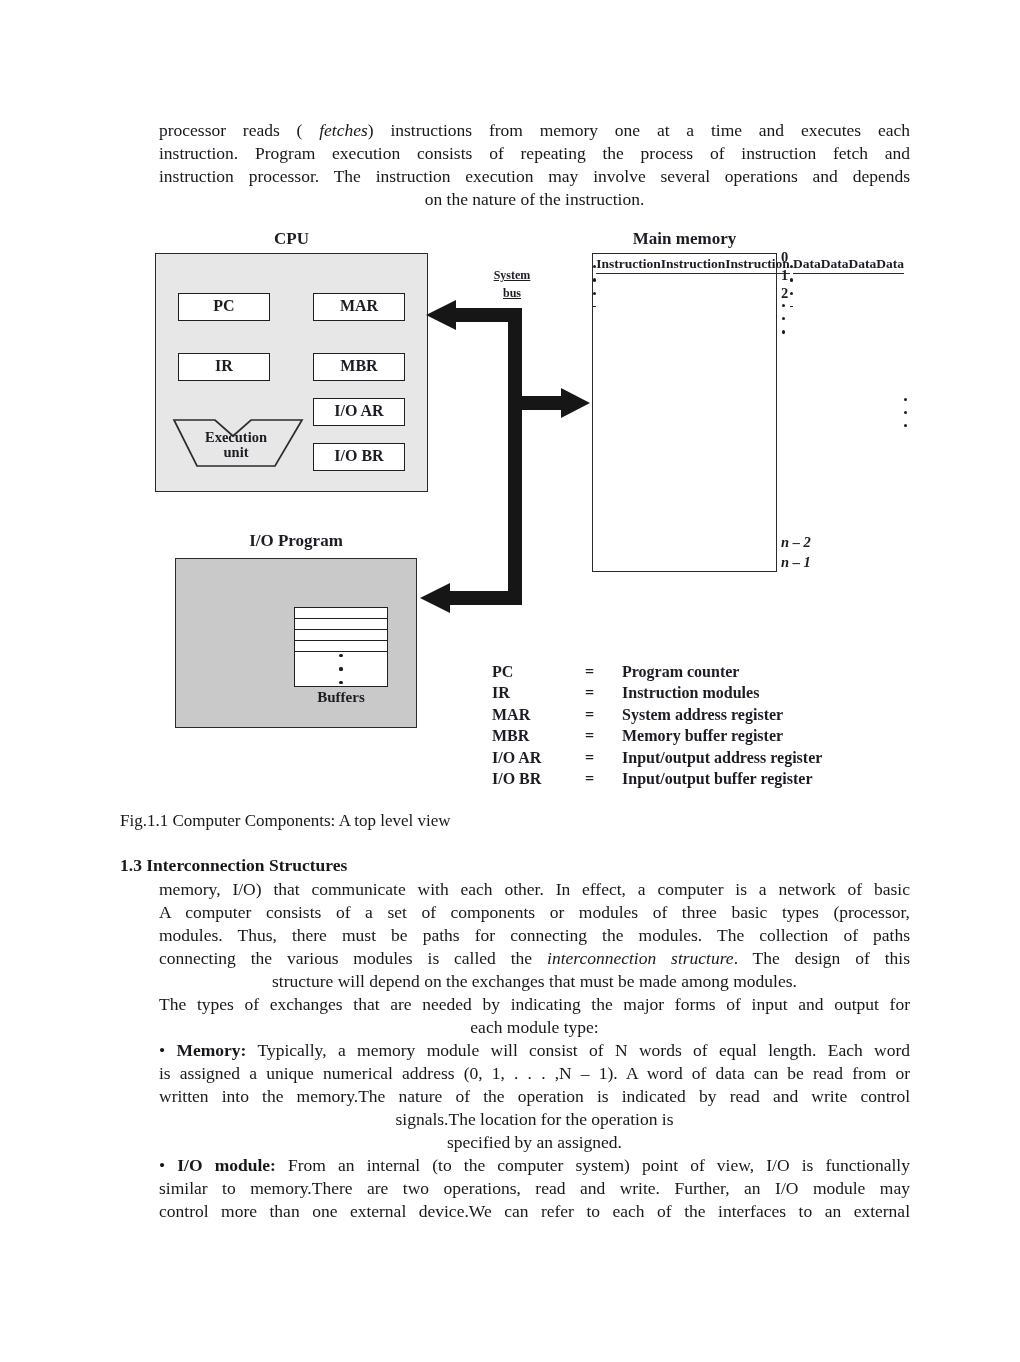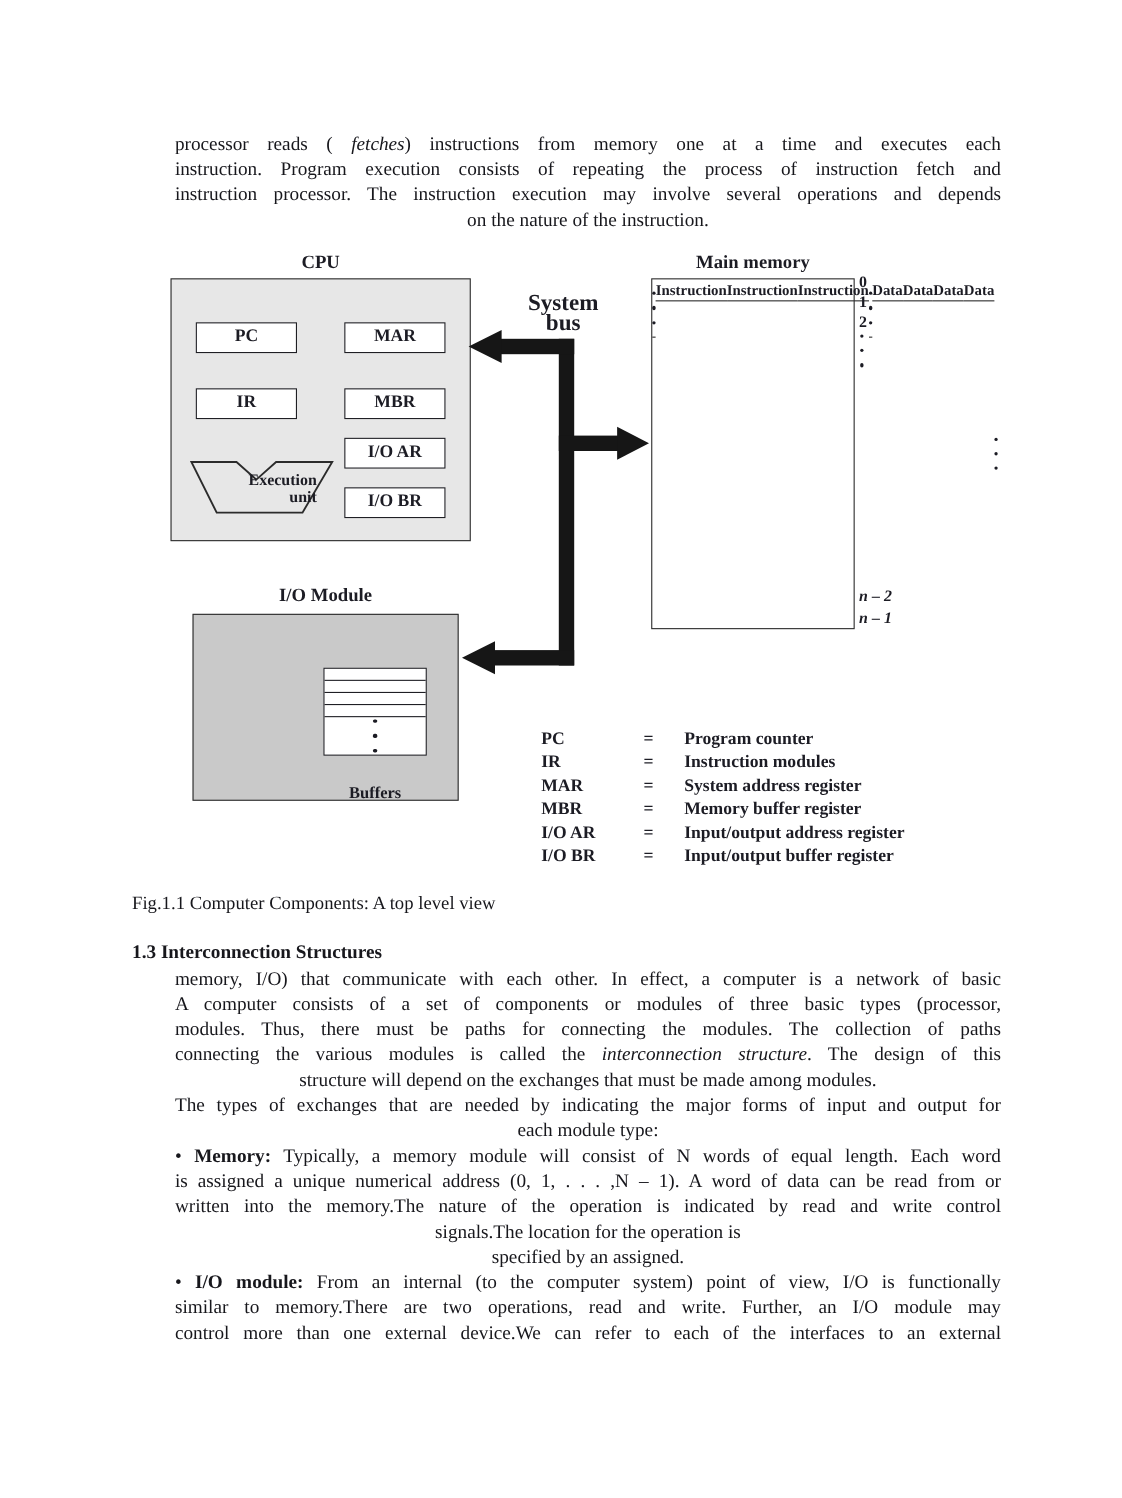--- a/index.html
+++ b/index.html
@@ -26,26 +26,26 @@
   .cpu-box{
     position:absolute; left:155px; top:253px; width:273px; height:239px;
     background:#e7e7e7; border:1.6px solid #2b2b2b; box-sizing:border-box;
   }
   .reg-box{
     position:absolute; width:92px; height:28px; background:#ffffff;
     border:1.9px solid #1f1f24; box-sizing:border-box; text-align:center;
     font-weight:bold; font-size:16px; line-height:24px; color:#1c1c24;
   }
   .exec-label{
-    position:absolute; left:184px; top:430px; width:104px; text-align:right;
+    position:absolute; left:184px; top:430px; width:104px; text-align:center;
     font-weight:bold; font-size:14.5px; line-height:15px; color:#1c1c24;
   }
   .sysbus{
     position:absolute; left:460px; top:266px; width:104px; text-align:center;
-    font-weight:bold; font-size:21px; line-height:18px; color:#1c1c24;
+    font-weight:bold; font-size:12px; line-height:18px; color:#1c1c24;text-decoration:underline;
   }
   .mem-col{
     position:absolute; left:592px; top:253px; width:185px; height:319px;
     border:1.6px solid #2b2b2b; box-sizing:border-box; background:#fff;
     display:flex; flex-direction:row;
   }
   .mem-row{box-sizing:border-box; border-bottom:1.5px solid #2b2b2b;
     display:flex; align-items:center; justify-content:center;
     font-weight:bold; font-size:13.5px; color:#1c1c24;}
   .mem-row:last-child{border-bottom:none;}
@@ -62,21 +62,21 @@
     background:#c9c9c9; border:1.6px solid #2b2b2b; box-sizing:border-box;
   }
   .buf-box{
     position:absolute; left:294px; top:607px; width:94px; height:80px;
     background:#ffffff; border:1.6px solid #1f1f24; box-sizing:border-box;
     display:flex; flex-direction:column;
   }
   .buf-row{height:10px; border-bottom:1.4px solid #1f1f24;}
   .buf-rest{flex:1; display:flex; align-items:center; justify-content:center;}
   .buf-label{position:absolute; left:294px; top:689px; width:94px; text-align:center;
-    font-weight:bold; font-size:15px; color:#1c1c24;margin-top:24px;}
+    font-weight:bold; font-size:15px; color:#1c1c24;}
   
   .legend{position:absolute; left:492px; top:661px; width:390px;}
   .legend-row{position:relative; height:21.4px; font-weight:bold; font-size:16px; line-height:21.4px; color:#1c1c24;}
   .legend-row .abbr{position:absolute; left:0;}
   .legend-row .eq{position:absolute; left:93px;}
   .legend-row .desc{position:absolute; left:130px;}
   .bus-svg{position:absolute; left:0; top:0; pointer-events:none;}
 </style>
 </head>
 <body>
@@ -165,21 +165,21 @@
     <div class="addr-dots vdots">
         <i></i>
         <i></i>
         <i></i>
       </div>
     <div class="addr-bottom">
         <div>n – 2</div>
         <div>n – 1</div>
       </div>
 
-    <div class="fig-label" style="left:175px; top:531px; width:242px;">I/O Module</div>
+    <div class="fig-label" style="left:175px; top:531px; width:242px;">I/O Program</div>
     <div class="io-box"></div>
     <div class="buf-box">
       <div class="buf-row"></div>
       <div class="buf-row"></div>
       <div class="buf-row"></div>
       <div class="buf-row"></div>
       <div class="buf-rest">
         <span class="vdots">
             <i></i>
             <i></i>

